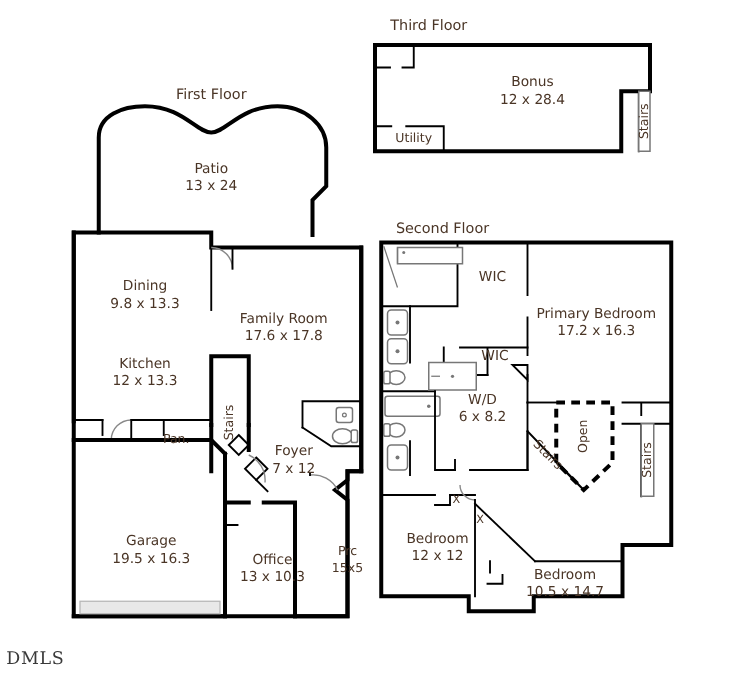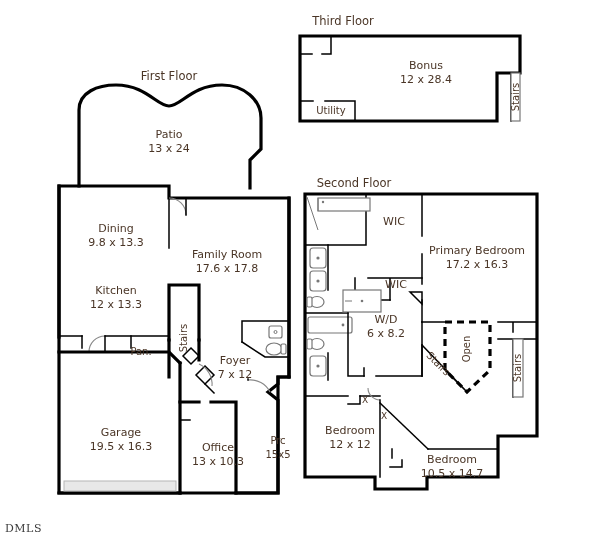--- a/index.html
+++ b/index.html
@@ -89,21 +89,21 @@
   .garage-door {
     fill: #e8e8e8;
     stroke: #b5b5b5;
     stroke-width: 1;
   }
   .watermark {
     position: absolute;
     left: 5px;
     bottom: 6px;
     font-family: "DejaVu Serif", serif;
-    font-size: 11px;
+    font-size: 14px;
     color: #2a2a2a;
     letter-spacing: 0.5px;
     opacity: 0.92;
     user-select: none;
   }
 </style>
 </head>
 <body>
 
 <div id="plan-root">

